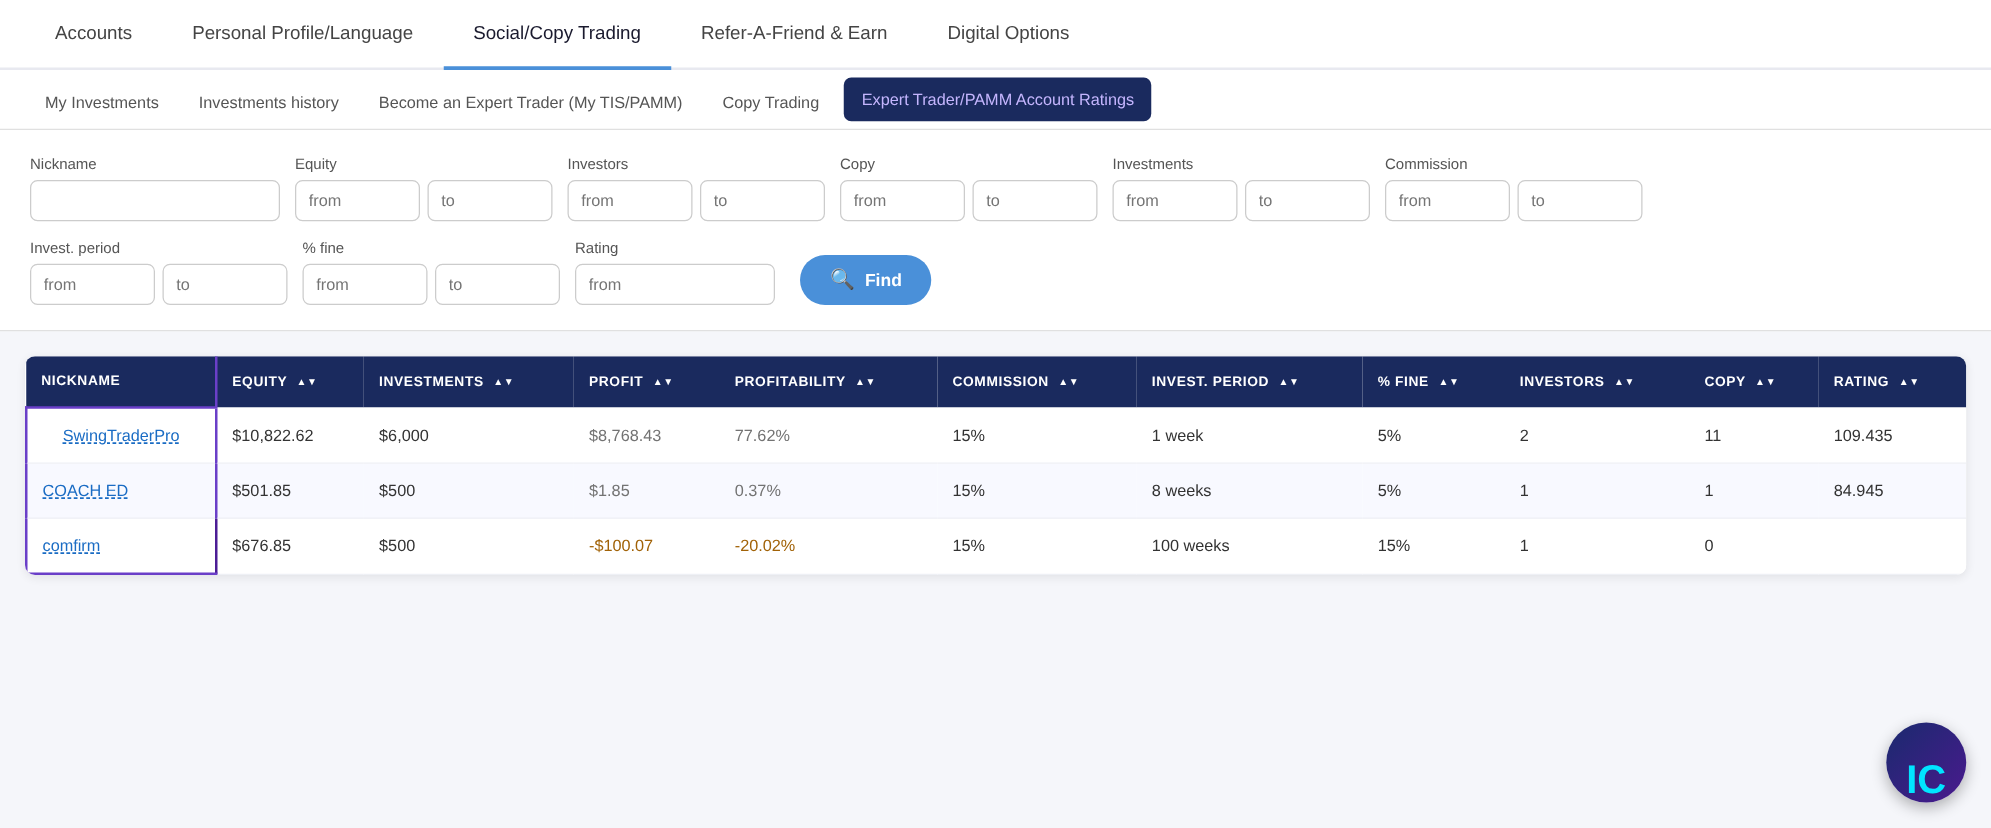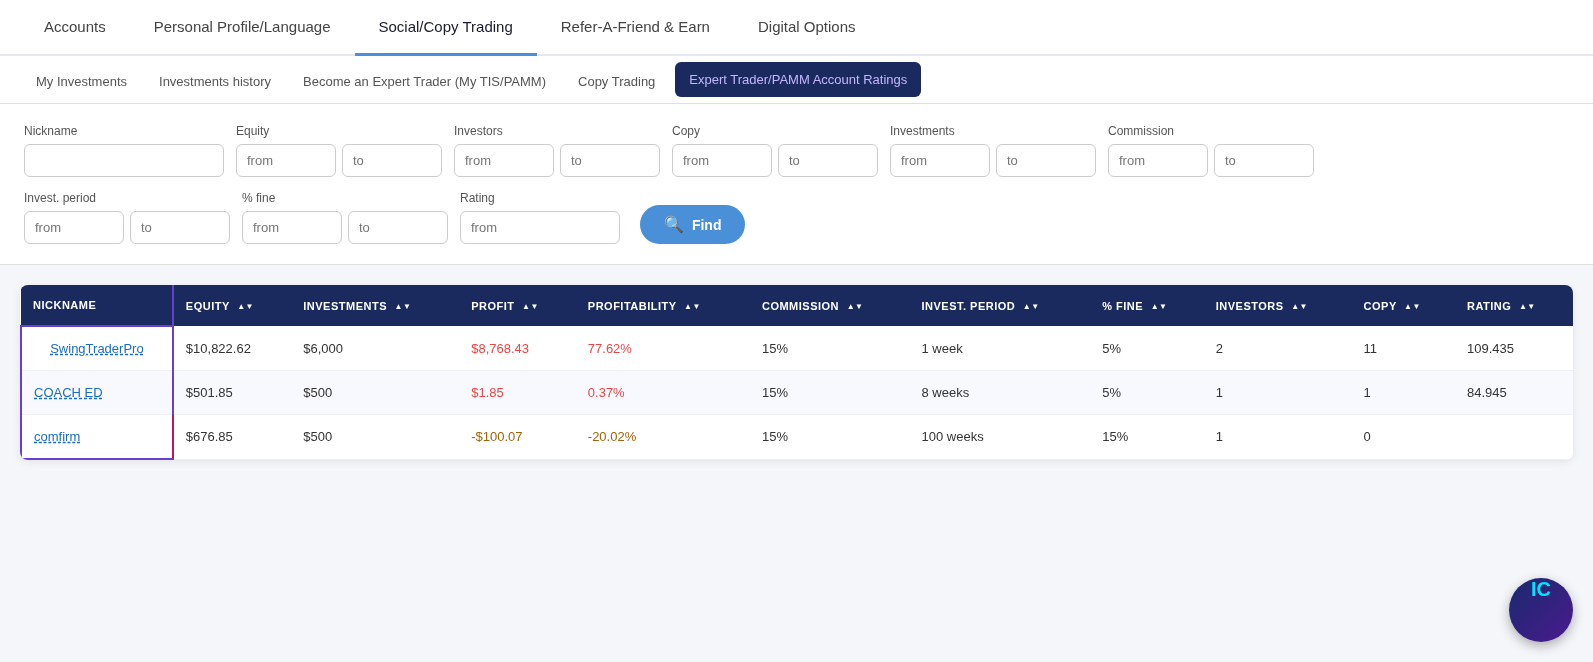--- a/index.html
+++ b/index.html
@@ -74,27 +74,27 @@
     .trader-name {
       color: #1a6cc4; text-decoration: underline; text-decoration-style: dashed;
       cursor: pointer; font-weight: 500;
     }
 
     
     .logo-circle {
       position: fixed; bottom: 20px; right: 20px;
       width: 64px; height: 64px; border-radius: 50%;
       background: linear-gradient(135deg, #1a2a6e, #4a1a8e);
-      display: flex; align-items: flex-start; justify-content: center;
-      color: #00e5ff; font-size: 20px; font-weight: 900;
+      display: flex; align-items: flex-end; justify-content: center;
+      color: #00e5ff; font-size: 32px; font-weight: 900;
       box-shadow: 0 4px 12px rgba(0,0,0,0.3);
     }
 
     .neg { color: #a16207; }
-    .pos { color: #ef4444; }
+    .pos { color: #737373; }
   </style>
 </head>
 <body>
 
 <nav class="top-nav">
   <div class="top-nav-item">Accounts</div>
   <div class="top-nav-item">Personal Profile/Language</div>
   <div class="top-nav-item active">Social/Copy Trading</div>
   <div class="top-nav-item">Refer-A-Friend &amp; Earn</div>
   <div class="top-nav-item">Digital Options</div>
@@ -263,21 +263,21 @@
       <td class="pos">$1.85</td>
       <td class="pos">0.37%</td>
       <td>15%</td>
       <td>8 weeks</td>
       <td>5%</td>
       <td>1</td>
       <td>1</td>
       <td>84.945</td>
     </tr>
           <tr>
-      <td style="border-left: 2px solid #6a3fc8; border-right: 2px solid #be185d; border-bottom: 2px solid #6a3fc8; margin-left: 21px;">
+      <td style="border-left: 2px solid #6a3fc8; border-right: 2px solid #4c1d95; border-bottom: 2px solid #6a3fc8; margin-left: 21px;">
         <span class="trader-name">comfirm</span>
       </td>
       <td>$676.85</td>
       <td>$500</td>
       <td class="neg">-$100.07</td>
       <td class="neg">-20.02%</td>
       <td>15%</td>
       <td>100 weeks</td>
       <td>15%</td>
       <td>1</td>

